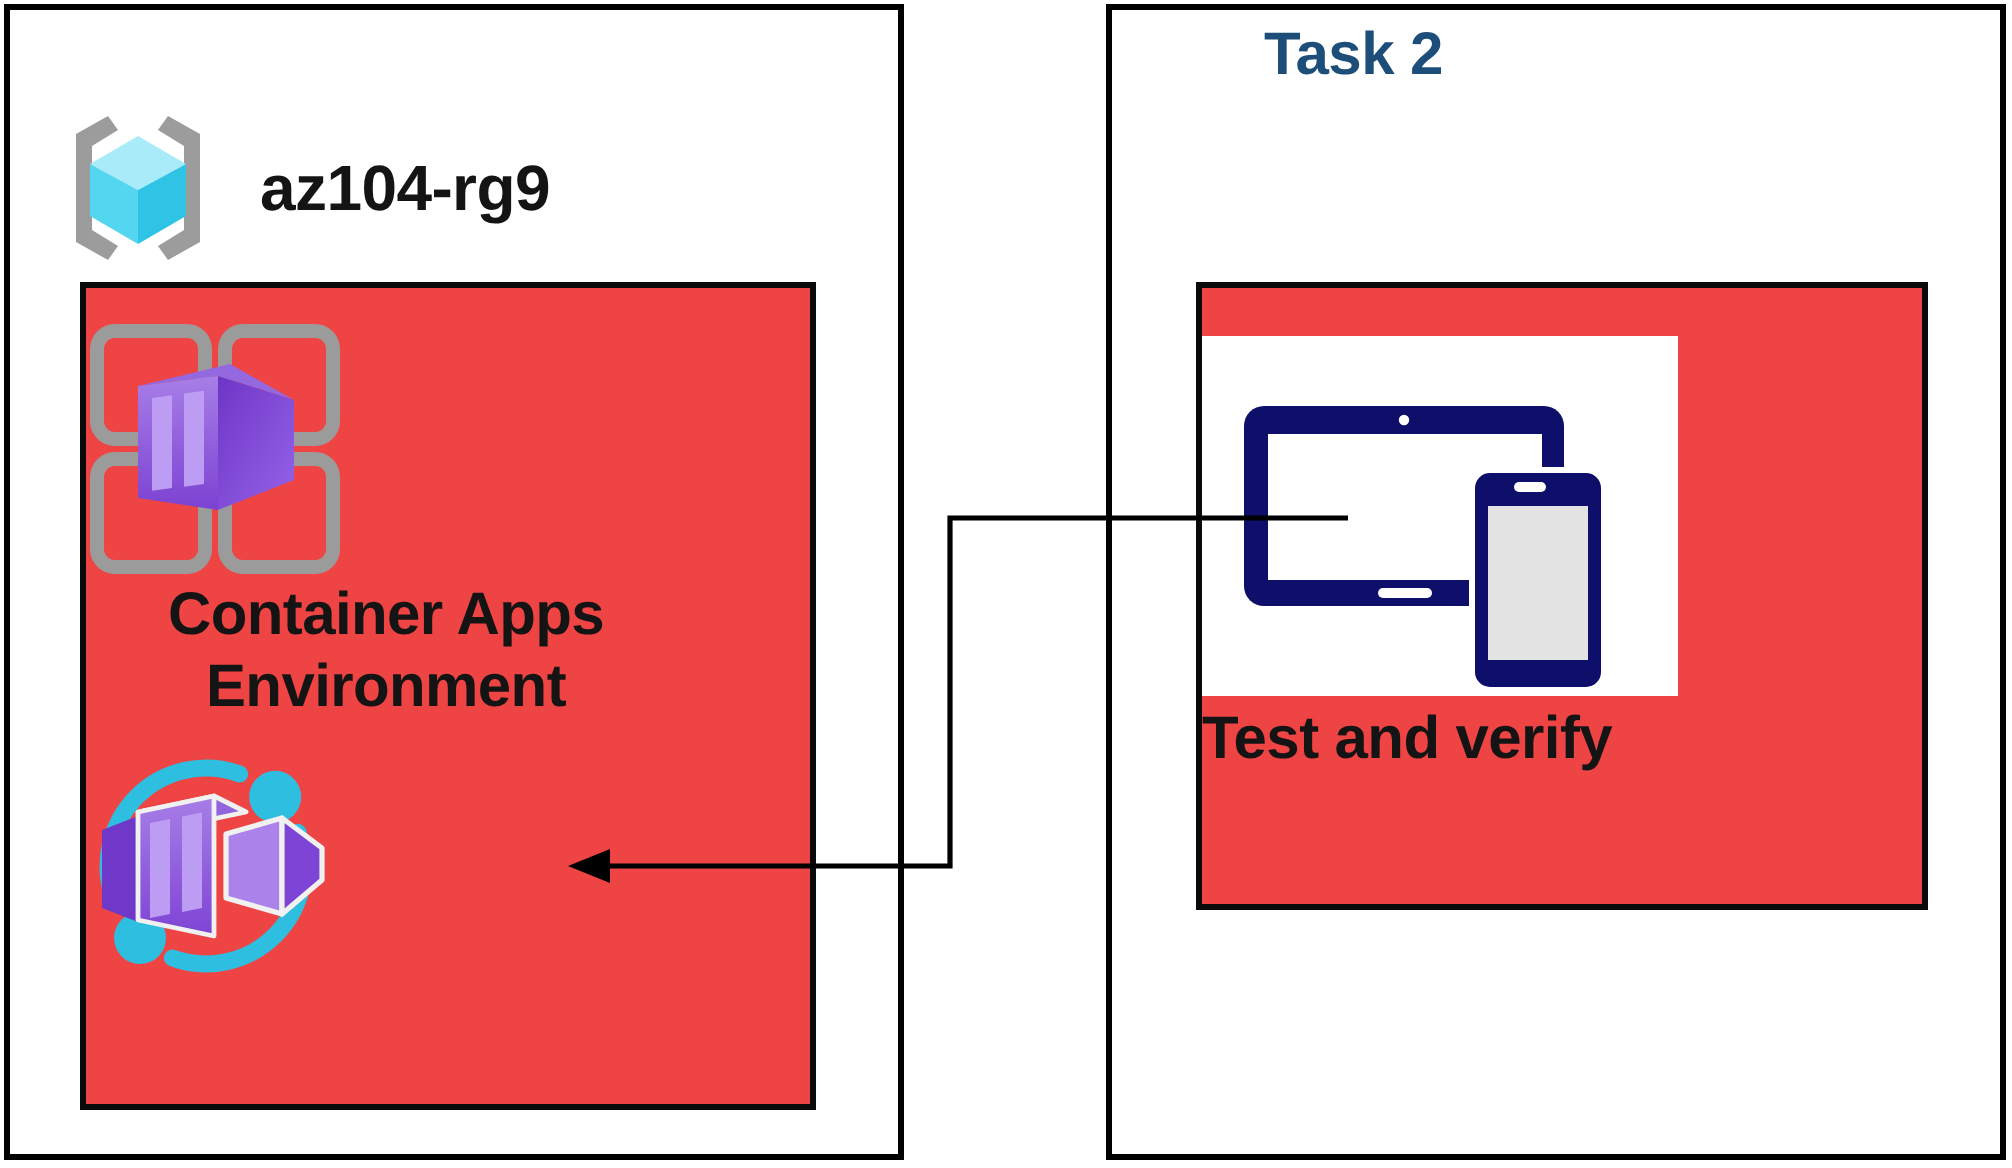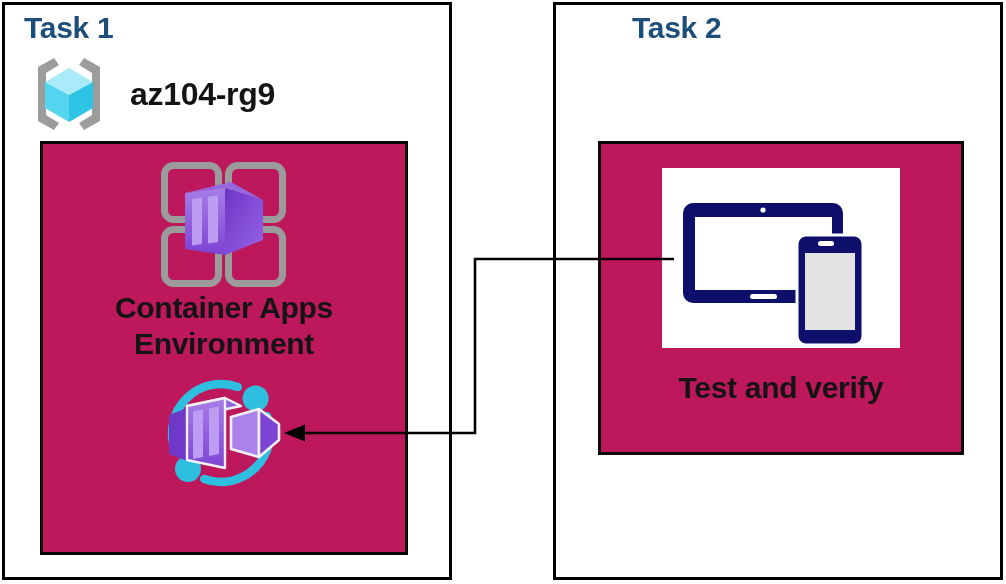--- a/index.html
+++ b/index.html
@@ -10,45 +10,44 @@
   #task1-box{left:2px;top:2px;width:450px;height:578px;}
   #task2-box{left:553px;top:2px;width:450px;height:578px;}
 
   .task-title{position:absolute;font-size:30px;font-weight:700;color:#1D4E79;letter-spacing:-0.3px;}
   #task1-title{left:24px;top:11px;}
   #task2-title{left:584px;top:11px;margin-left:48px;}
 
   .rg-row{position:absolute;left:26px;top:54px;display:flex;align-items:center;gap:18px;}
   .rg-name{font-size:32px;font-weight:700;color:#141414;letter-spacing:-0.3px;}
 
-  .inner-panel{position:absolute;background:#be185d;border:3px solid #0a0a0a;box-sizing:border-box;
-               display:flex;flex-direction:column;align-items:center;}
+  .inner-panel{position:absolute;background:#ef4444;border:3px solid #0a0a0a;box-sizing:border-box;
+               display:flex;flex-direction:column;align-items:flex-start;}
   #task1-panel{left:40px;top:141px;width:368px;height:414px;}
   #task2-panel{left:598px;top:141px;width:366px;height:314px;}
 
   .item-label{font-size:30px;font-weight:700;color:#141414;text-align:center;line-height:36px;letter-spacing:-0.3px;}
   #cae-label{width:300px;margin-top:2px;}
   #ca-label{margin-top:2px;}
-  #verify-label{margin-top:22px;}
+  #verify-label{margin-top:4px;}
 
   #cae-icon{margin-top:16px;}
   #ca-icon{margin-top:11px;}
 
   .device-card{margin-top:24px;width:238px;height:180px;background:#ffffff;display:flex;align-items:center;justify-content:center;}
 
   #connector-overlay{position:absolute;left:0;top:0;width:1006px;height:584px;pointer-events:none;z-index:6;}
 </style>
 </head>
 <body>
 
 <div class="canvas">
 
   <div class="task-box" id="task1-box"></div>
 
-  <div class="task-title" id="task1-title">Task 1</div>
 
   <div class="rg-row">
     <svg width="86" height="80" viewBox="0 0 86 80">
 
       <path d="M28,4 L12,13 L12,67 L28,76 L33,69 L20,61 L20,19 L33,11 Z" fill="#9C9C9C"></path>
       <path d="M58,4 L74,13 L74,67 L58,76 L53,69 L66,61 L66,19 L53,11 Z" fill="#9C9C9C"></path>
 
       <polygon points="43,14 67,28 43,41 19,28" fill="#A9EBF8"></polygon>
       <polygon points="19,28 43,41 43,68 19,54" fill="#55D6F0"></polygon>
       <polygon points="43,41 67,28 67,54 43,68" fill="#2FC3E6"></polygon>

